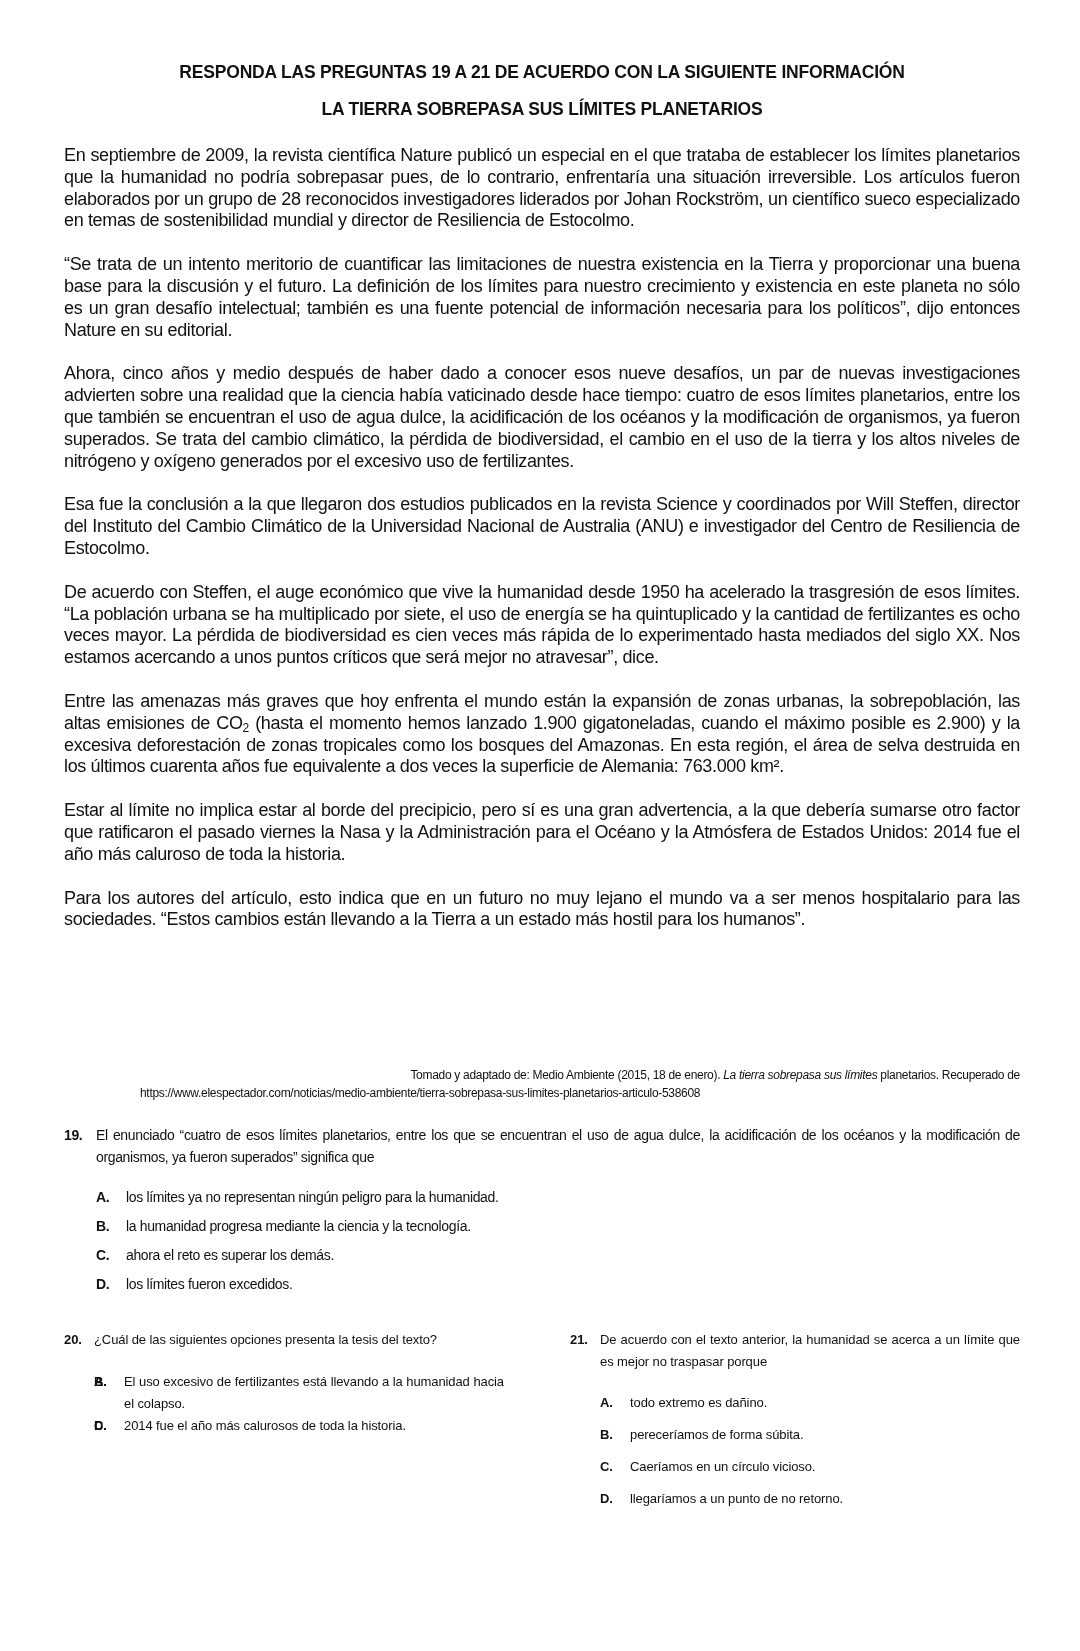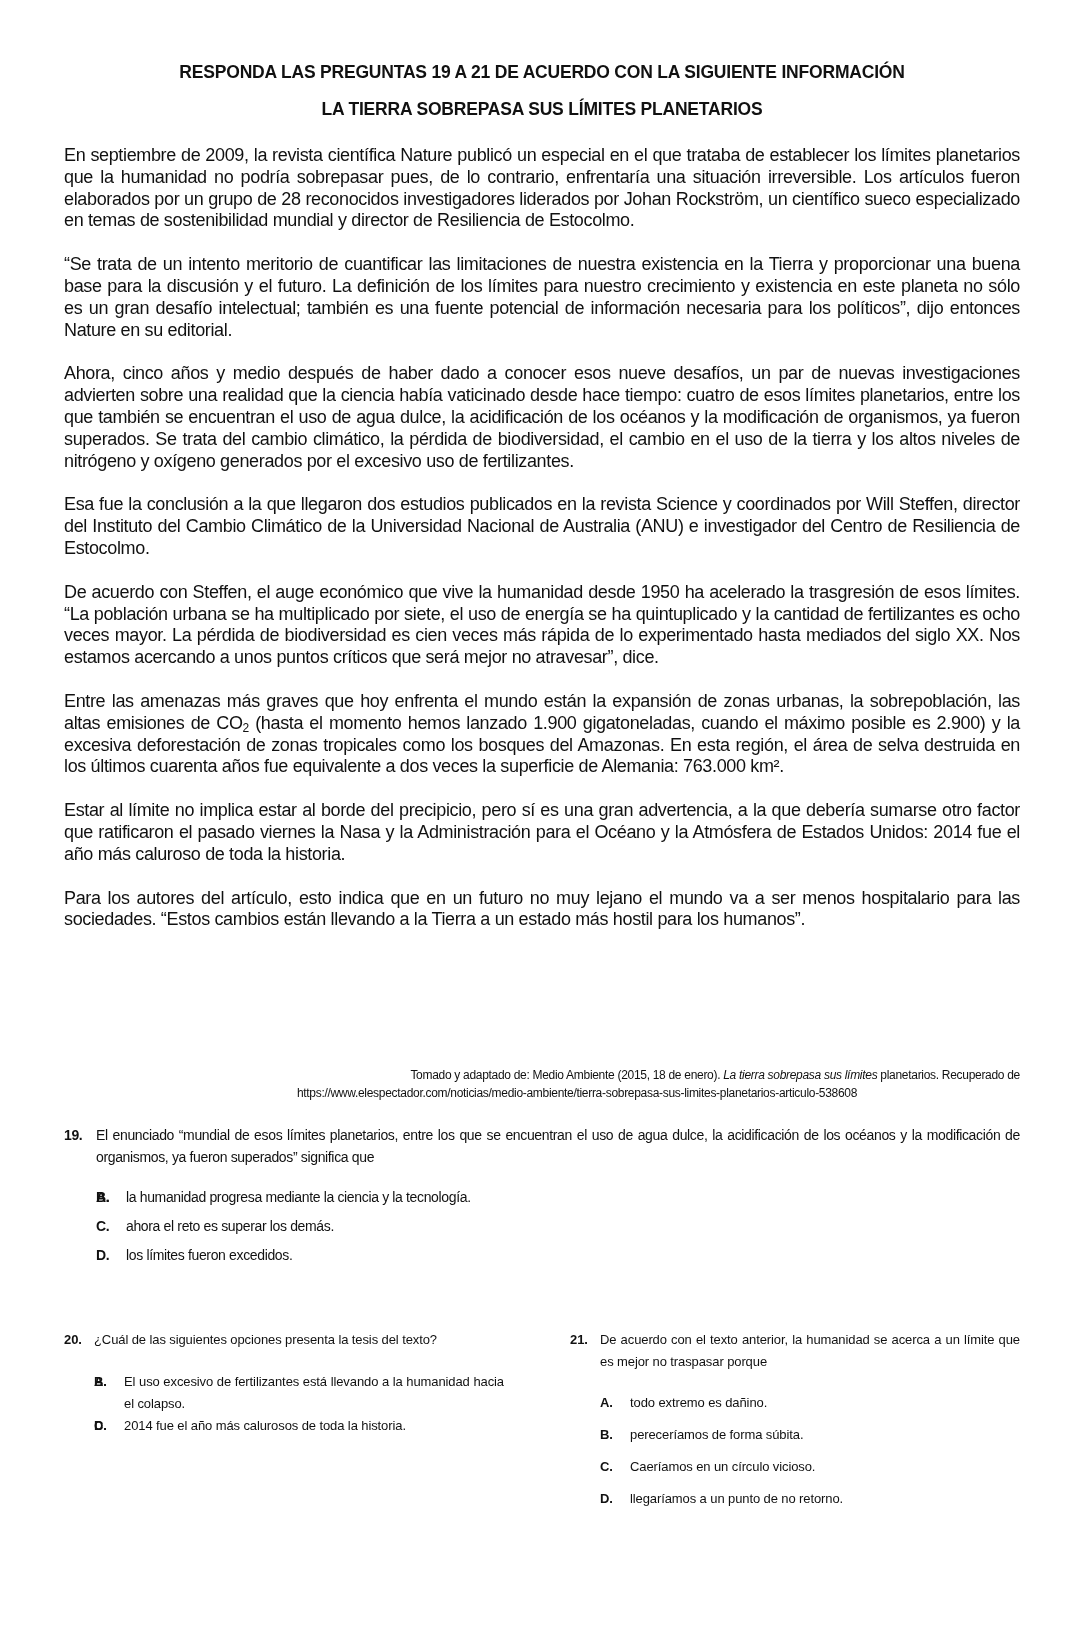--- a/index.html
+++ b/index.html
@@ -5,21 +5,21 @@
   html, body { margin: 0; padding: 0; background: #ffffff; }
   body { width: 1080px; height: 1651px; position: relative; overflow: hidden;
          font-family: "Liberation Sans", "DejaVu Sans", sans-serif; color: #111111; }
   .page { position: absolute; left: 0; top: 0; width: 1080px; height: 1408px; }
   .heading { position: absolute; left: 64px; width: 956px; text-align: center; font-weight: bold; font-size: 17.5px; letter-spacing: -0.2px; }
   .h1 { top: 62px; }
   .h2 { top: 99px; }
   .body-text { position: absolute; left: 64px; width: 956px; font-size: 18px; line-height: 21.8px; text-align: justify; letter-spacing: -0.35px; font-stretch: condensed; }
   .para { margin: 0 0 22px 0; }
   .source { position: absolute; left: 140px; width: 880px; top: 1066px; font-size: 12px; line-height: 18px; text-align: right; letter-spacing: -0.3px; }
-  .source .url { display: block; text-align: center; padding-right: 6px; }
+  .source .url { display: block; text-align: left; padding-right: 6px; }
   .q19 { position: absolute; left: 64px; width: 956px; top: 1124px; font-size: 14px; line-height: 22px; letter-spacing: -0.35px; }
   .qnum { font-weight: bold; position: absolute; left: 0; top: 0; }
   .qtext { margin-left: 32px; text-align: justify; }
   .opts { list-style: none; margin: 18px 0 0 32px; padding: 0; }
   .opts li { position: relative; padding-left: 30px; margin-bottom: 7px; line-height: 22px; }
   .opts li .letter { font-weight: bold; position: absolute; left: 0; top: 0; }
   .col { position: absolute; top: 1329px; width: 450px; font-size: 13px; line-height: 21.5px; letter-spacing: -0.1px; }
   .col-left { left: 64px; width: 440px; }
   .col-right { left: 570px; width: 450px; }
   .col .qtext { margin-left: 30px; }
@@ -47,23 +47,23 @@
     <p class="para">Para los autores del artículo, esto indica que en un futuro no muy lejano el mundo va a ser menos hospitalario para las sociedades. “Estos cambios están llevando a la Tierra a un estado más hostil para los humanos”.</p>
   </div>
 
   <div class="source">
     <span>Tomado y adaptado de: Medio Ambiente (2015, 18 de enero). </span><i>La tierra sobrepasa sus límites</i><span> planetarios. Recuperado de</span>
     <span class="url">https://www.elespectador.com/noticias/medio-ambiente/tierra-sobrepasa-sus-limites-planetarios-articulo-538608</span>
   </div>
 
   <div class="q19">
     <span class="qnum">19.</span>
-    <div class="qtext">El enunciado “mundial de esos límites planetarios, entre los que se encuentran el uso de agua dulce, la acidificación de los océanos y la modificación de organismos, ya fueron superados” significa que</div>
+    <div class="qtext">El enunciado “cuatro de esos límites planetarios, entre los que se encuentran el uso de agua dulce, la acidificación de los océanos y la modificación de organismos, ya fueron superados” significa que</div>
     <ul class="opts">
-      <li><span class="letter">A.</span></li>
+      <li><span class="letter">A.</span><span>los límites ya no representan ningún peligro para la humanidad.</span></li>
       <li><span class="letter">B.</span><span>la humanidad progresa mediante la ciencia y la tecnología.</span></li>
       <li><span class="letter">C.</span><span>ahora el reto es superar los demás.</span></li>
       <li><span class="letter">D.</span><span>los límites fueron excedidos.</span></li>
     </ul>
   </div>
 
   <div class="col col-left">
     <span class="qnum">20.</span>
     <div class="qtext">¿Cuál de las siguientes opciones presenta la tesis del texto?</div>
     <ul class="opts">

